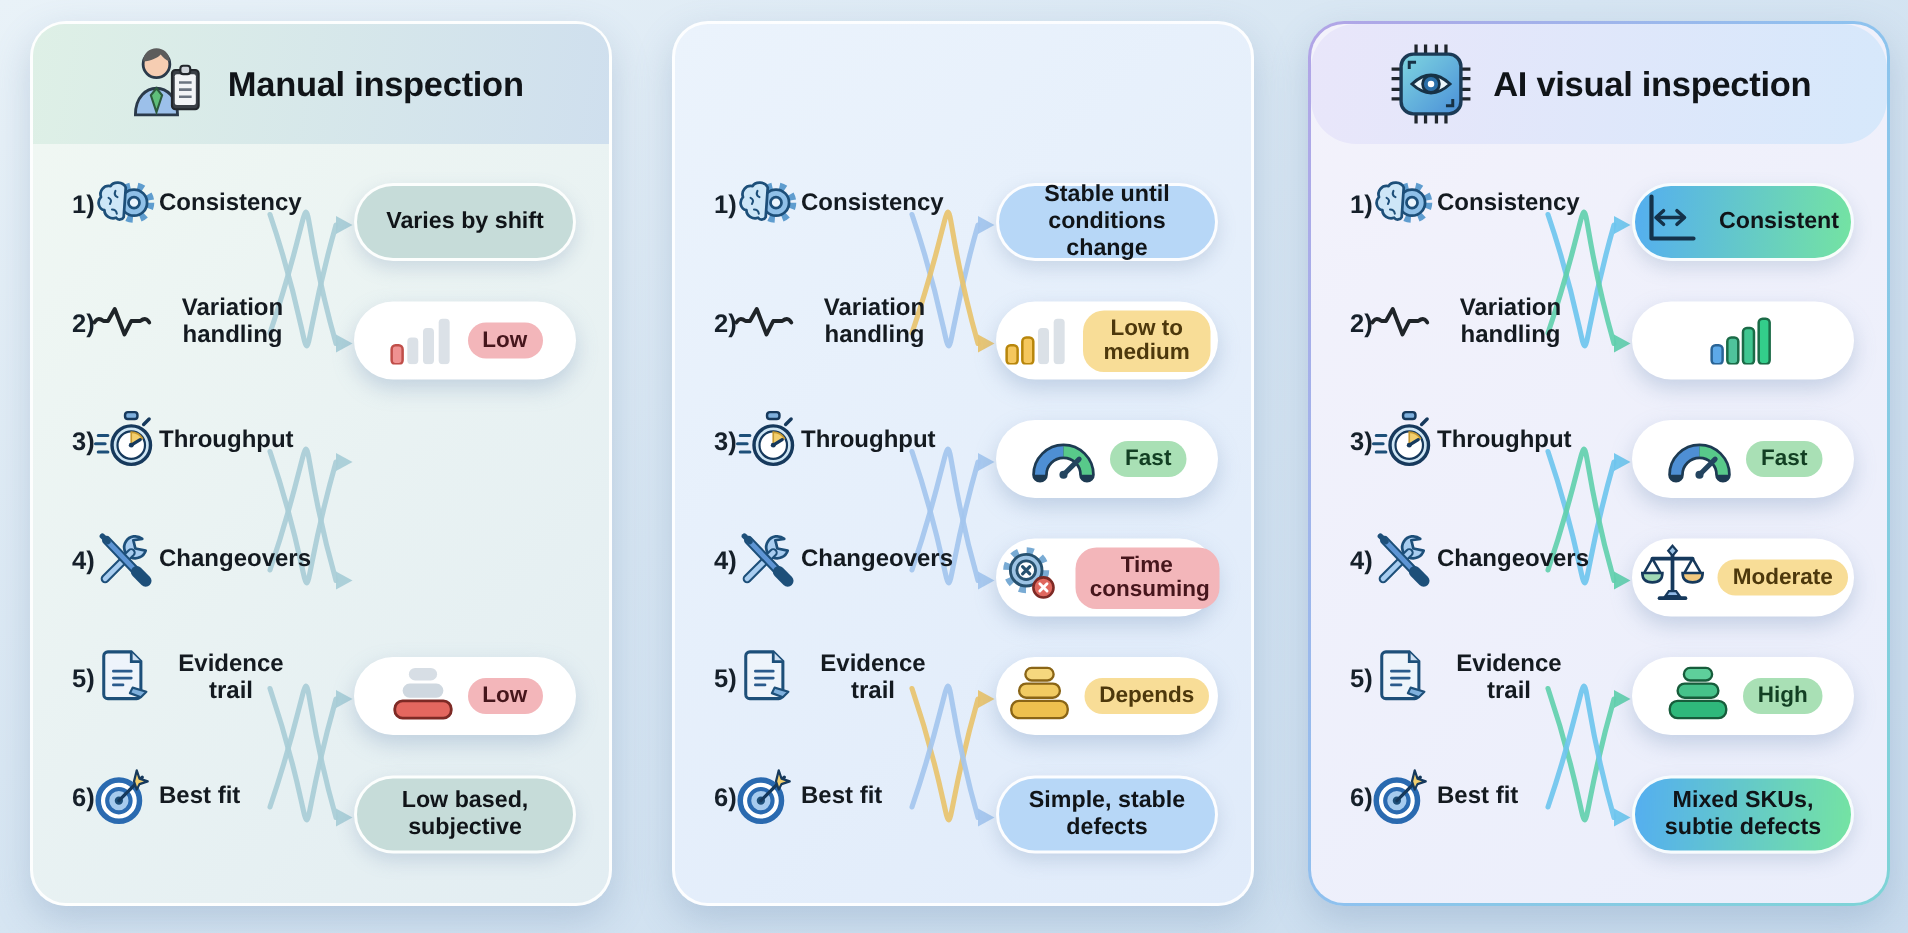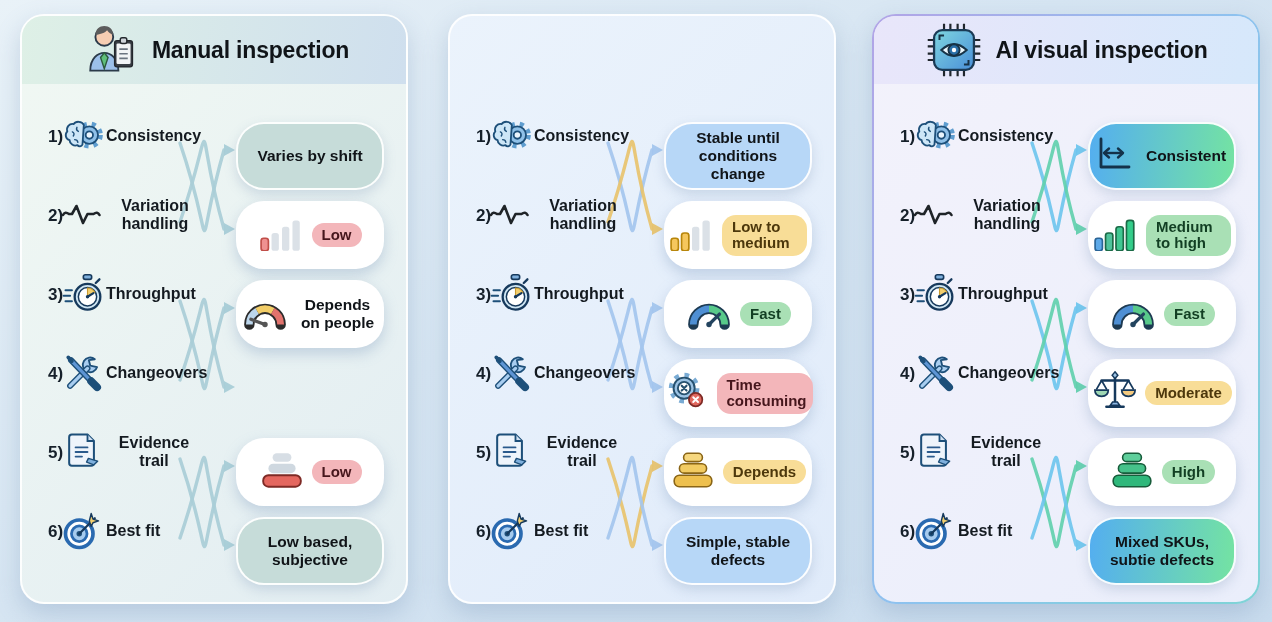--- a/index.html
+++ b/index.html
@@ -6,42 +6,42 @@
   .page{position:relative;width:1272px;height:622px;overflow:hidden;
     font-family:"Liberation Sans",sans-serif;
     background:linear-gradient(150deg,#e9f2f8 0%,#d6e5f2 45%,#c9dcee 100%);}
   .card{position:absolute;top:14px;width:384px;height:586px;border-radius:24px;
     border:2px solid rgba(255,255,255,.9);box-shadow:0 10px 24px rgba(110,140,175,.30);}
   .card.p0{left:20px;background:linear-gradient(135deg,#f1f8f3,#e2edf2);}
   .card.p1{left:448px;background:linear-gradient(135deg,#ebf3fc,#e0ebfa);}
   .card.p2{left:872px;border:2px solid transparent;
     background:linear-gradient(135deg,#f3f2fb,#eaeefb) padding-box,
     linear-gradient(120deg,var(--p3ba,#b2a4e6),#8ec2ef,var(--p3bb,#7ed4d6)) border-box;}
-  .hdr{position:absolute;top:0;left:0;right:0;height:68px;border-radius:21px 21px 0 0;
+  .hdr{position:absolute;top:0;left:0;right:0;height:80px;border-radius:21px 21px 0 0;
     display:flex;align-items:center;justify-content:center;gap:13px;}
   .p0 .hdr{background:linear-gradient(100deg,var(--h1a,#def0e6),var(--h1b,#cfdfee));}
   .p1 .hdr{background:linear-gradient(100deg,var(--h2a,#d9e9fb),var(--h2b,#c3daf8));}
-  .p2 .hdr{background:linear-gradient(100deg,var(--h3a,#e9e6fa),var(--h3b,#d6e8fb));}
+  .p2 .hdr{background:linear-gradient(100deg,var(--h3a,#e9e6fa),var(--h3b,#d6e8fb));border-radius:30px;}
   .hdr h2{margin:0;font-size:23px;font-weight:800;color:#101418;letter-spacing:-.2px;}
   .hicon{display:flex;align-items:center;}
   .item{position:absolute;left:4px;width:176px;display:flex;align-items:flex-start;}
   .item .num{width:34px;padding-left:22px;padding-top:13px;font-size:17px;font-weight:600;color:#16202a;box-sizing:border-box;}
   .item .col{flex:1;display:flex;flex-direction:row;align-items:center;gap:2px;}
   .item .icon{display:flex;align-items:center;justify-content:center;height:44px;}
   .item .label{font-size:16px;font-weight:600;color:#141a20;text-align:center;line-height:1.12;max-width:112px;}
-  .badge{position:absolute;left:214px;width:148px;height:68px;border-radius:28px;
+  .badge{position:absolute;left:214px;width:148px;height:52px;border-radius:28px;
     display:flex;align-items:center;justify-content:center;box-sizing:border-box;}
   .badge.tinted,.badge.gradient{border:2px solid rgba(255,255,255,.95);box-shadow:0 5px 12px rgba(110,140,175,.25);}
   .p0 .badge.tinted{background:var(--tint1,#c6dcd9);}
   .p1 .badge.tinted{background:var(--tint2,#b7d7f7);}
   .badge.gradient{background:linear-gradient(95deg,var(--grada,#54aef0),var(--gradb,#74e3a2));gap:8px;padding:0 6px;}
   .badge .btext{font-size:15.5px;font-weight:700;color:#101418;text-align:center;line-height:1.18;padding:0 5px;}
   .badge.white{background:#fff;box-shadow:0 6px 14px rgba(120,150,185,.35);gap:7px;padding:0 5px;}
   .plain{font-size:15.5px;font-weight:600;color:#101418;line-height:1.14;text-align:center;max-width:92px;}
-  .pill{border-radius:14px;padding:4px 10px;font-size:15px;font-weight:700;line-height:1.1;max-width:96px;box-sizing:border-box;}
+  .pill{border-radius:14px;padding:4px 10px;font-size:15px;font-weight:700;line-height:1.1;text-align:center;max-width:96px;box-sizing:border-box;}
   .pill-red{background:var(--pr,#f3b6ba);color:var(--prt,#46161c);}
   .pill-green{background:var(--pg,#a9e0b5);color:var(--pgt,#123f23);}
   .pill-yellow{background:var(--py,#f8dd97);color:var(--pyt,#4d380c);}
   .arrows{position:absolute;left:0;top:0;pointer-events:none;}
 </style>
 </head>
 <body>
 
 <div class="page" id="app" style="--h1a: #def0e6; --h1b: #cfdfee; --h2a: #d9e9fb; --h2b: #c3daf8; --h3a: #e9e6fa; --h3b: #d6e8fb; --tint1: #c6dcd9; --tint2: #b7d7f7; --grada: #54aef0; --gradb: #74e3a2; --p3ba: #b2a4e6; --p3bb: #7ed4d6; --pr: #f3b6ba; --prt: #46161c; --pg: #a9e0b5; --pgt: #123f23; --py: #f8dd97; --pyt: #4d380c;">
     <section class="card p0">
@@ -169,31 +169,20 @@
       </div>
       <div class="badge white" style="top:185px">
         <span class="icon"><svg width="46" height="36" viewBox="0 0 44 34">
             <rect x="2" y="22" width="7" height="12" rx="2.5" fill="#ef9191" stroke="#c04e49" stroke-width="1.6"></rect>
             <rect x="12" y="17" width="7" height="17" rx="2.5" fill="#dbe1e7"></rect>
             <rect x="22" y="11" width="7" height="23" rx="2.5" fill="#dbe1e7"></rect>
             <rect x="32" y="5" width="7" height="29" rx="2.5" fill="#dbe1e7"></rect>
           </svg></span>
         <span class="pill pill-red">Low</span>
       </div>
-      <div class="badge white" style="top:264px">
-        <span class="icon"><svg width="48" height="38" viewBox="0 0 46 36">
-            <path d="M8 30a15 15 0 0 1 30 0" fill="none" stroke="#2b2b2b" stroke-width="10" stroke-linecap="round"></path>
-            <path d="M8 30A15 15 0 0 1 15.5 17" fill="none" stroke="#bcd6ec" stroke-width="6.5"></path>
-            <path d="M15.5 17A15 15 0 0 1 30.5 17" fill="none" stroke="#f2cd67" stroke-width="6.5"></path>
-            <path d="M30.5 17A15 15 0 0 1 38 30" fill="none" stroke="#e2736d" stroke-width="6.5"></path>
-            <path d="M23 30L9.5 25" stroke="#555" stroke-width="3.2" stroke-linecap="round"></path>
-            <circle cx="23" cy="30" r="2.6" fill="#555"></circle>
-          </svg></span>
-        <span class="plain">Depends on people</span>
-      </div>
       <div class="badge white" style="top:422px">
         <span class="icon"><svg width="46" height="38" viewBox="0 0 44 36">
             <rect x="13" y="2" width="18" height="8" rx="4" fill="#d7dee5"></rect>
             <rect x="9" y="12" width="26" height="9" rx="4.5" fill="#cfd8e0"></rect>
             <rect x="4" y="23" width="36" height="11" rx="5" fill="#e4675f" stroke="#7e2a25" stroke-width="1.8"></rect>
           </svg></span>
         <span class="pill pill-red">Low</span>
       </div>
       <div class="badge tinted" style="top:501px">
         <span class="btext">Low based, subjective</span>
@@ -481,21 +470,20 @@
           </svg></span>
         <span class="btext">Consistent</span>
       </div>
       <div class="badge white" style="top:185px">
         <span class="icon"><svg width="46" height="36" viewBox="0 0 44 34">
             <rect x="2" y="22" width="7" height="12" rx="2.5" fill="#5da9e8" stroke="#2a6496" stroke-width="1.6"></rect>
             <rect x="12" y="17" width="7" height="17" rx="2.5" fill="#4fc39b" stroke="#1b6b47" stroke-width="1.6"></rect>
             <rect x="22" y="11" width="7" height="23" rx="2.5" fill="#40c791" stroke="#1b6b47" stroke-width="1.6"></rect>
             <rect x="32" y="5" width="7" height="29" rx="2.5" fill="#33cd8a" stroke="#1b6b47" stroke-width="1.6"></rect>
           </svg></span>
-        <span class="pill pill-green">Medium to high</span>
       </div>
       <div class="badge white" style="top:264px">
         <span class="icon"><svg width="48" height="38" viewBox="0 0 46 36">
             <path d="M8 30a15 15 0 0 1 30 0" fill="none" stroke="#1d3a52" stroke-width="10" stroke-linecap="round"></path>
             <path d="M8 30A15 15 0 0 1 23 15" fill="none" stroke="#4e8fd4" stroke-width="6.5"></path>
             <path d="M23 15A15 15 0 0 1 38 30" fill="none" stroke="#58c98a" stroke-width="6.5"></path>
             <path d="M23 30L33 20" stroke="#23445f" stroke-width="3.2" stroke-linecap="round"></path>
             <circle cx="23" cy="30" r="2.6" fill="#23445f"></circle>
           </svg></span>
         <span class="pill pill-green">Fast</span>

